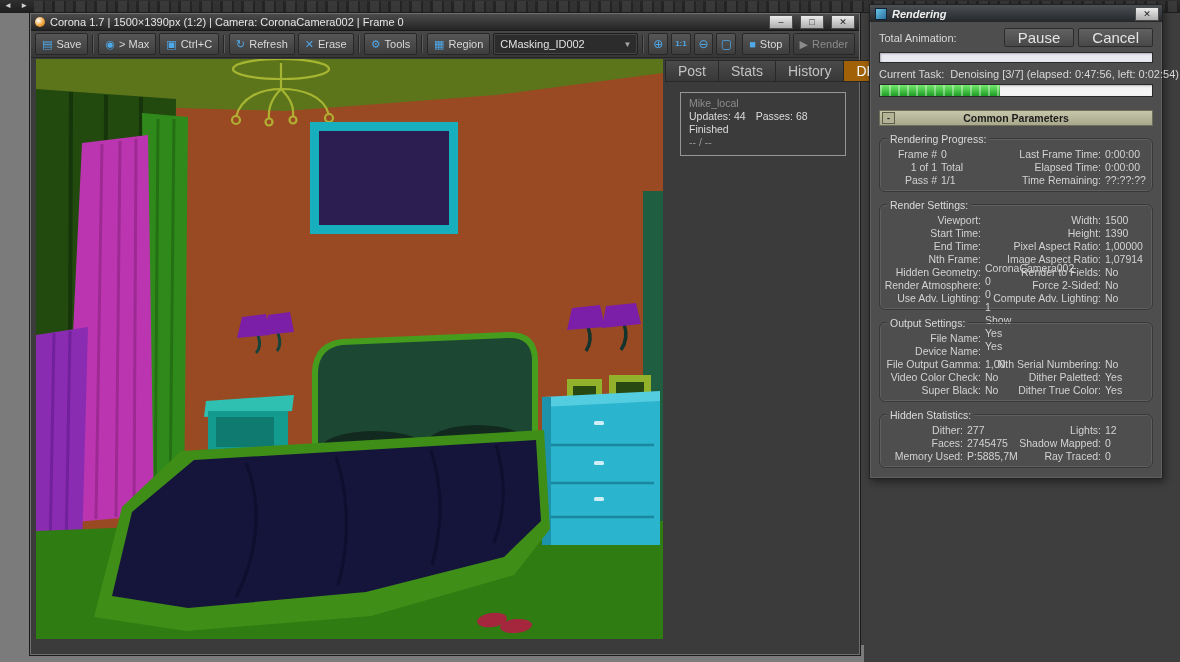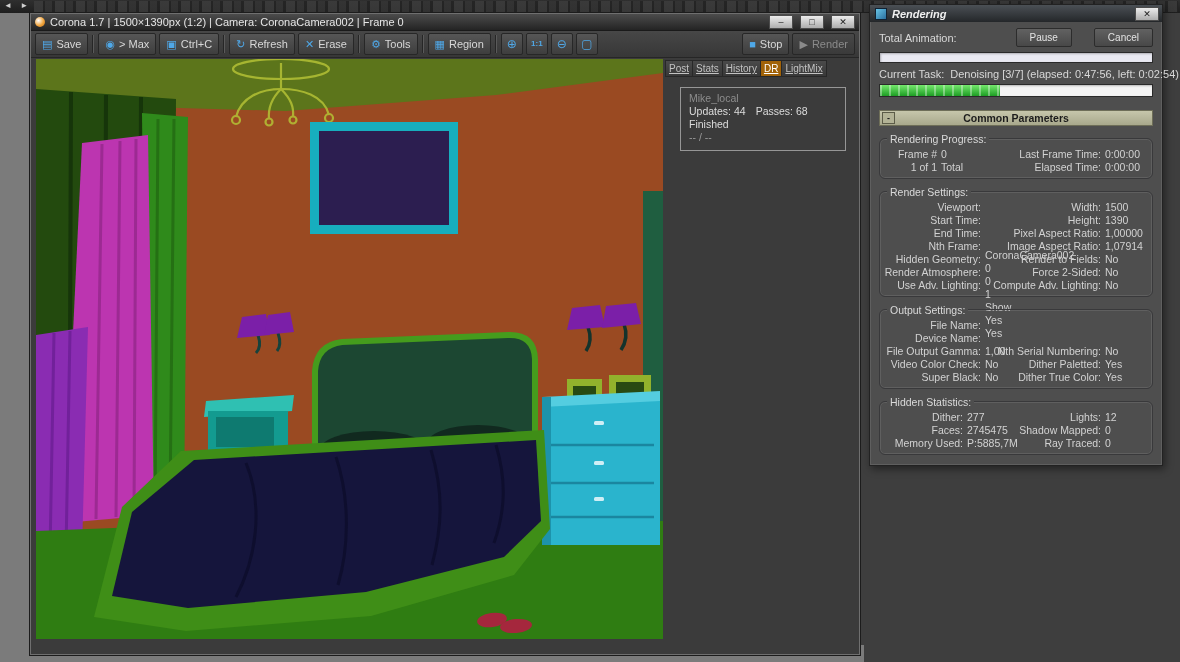--- a/index.html
+++ b/index.html
@@ -39,43 +39,43 @@
   .mask-dd{height:20px;width:148px;background:#2c2c2c;border:1px solid #1f1f1f;box-shadow:inset 0 0 0 1px #454545;
     color:#e2e2e2;font-size:11px;display:inline-flex;align-items:center;justify-content:space-between;padding:0 6px;border-radius:2px;}
   .mask-dd .dd-arrow{color:#a8a8a8;font-size:8px;}
 
   .vfb-content{display:flex;align-items:flex-start;}
   .viewport-wrap{margin:1px 0 0 5px;width:627px;height:580px;background:#1f1f1f;flex:0 0 auto;}
   .viewport-wrap svg{display:block;}
 
   .vfb-right{flex:1;display:flex;flex-direction:column;min-width:0;}
   .vfb-tabs{display:flex;margin-top:2px;margin-left:2px;}
-  .vfb-tab{font-size:10px;color:#c2c2c2;padding:2px 3px;background:linear-gradient(#4a4a4a,#383838);
-    border:1px solid #282828;border-left-width:0;white-space:nowrap;text-decoration:underline;}
+  .vfb-tab{font-size:14px;color:#c2c2c2;padding:2px 12px;background:linear-gradient(#4a4a4a,#383838);
+    border:1px solid #282828;border-left-width:0;white-space:nowrap;}
   .vfb-tab:first-child{border-left-width:1px;}
   .vfb-tab.active{background:#a16207;color:#ffffff;}
   .dr-stats{margin:10px 0 0 17px;width:148px;border:1px solid #969696;background:#3b3b3b;
     padding:4px 8px 6px;font-size:10.5px;line-height:13px;color:#dcdcdc;}
   .dr-stats .node{color:#8d8d8d;}
   .dr-stats .dim{color:#9a9a9a;}
   .dr-stats .gap{display:inline-block;width:10px;}
 
   
   .render-dialog{position:absolute;left:869px;top:4px;width:294px;background:#4e4e4e;
     border:1px solid #222222;box-shadow:inset 0 0 0 1px #5f5f5f,2px 3px 8px rgba(0,0,0,.45);
     box-sizing:border-box;z-index:3;color:#d8d8d8;}
   .rd-titlebar{height:17px;background:linear-gradient(#4b5055,#24272a);display:flex;align-items:center;
     gap:5px;padding:0 3px 0 5px;color:#f0f0f0;font-size:11px;font-weight:bold;}
   .rd-icon{width:10px;height:10px;background:linear-gradient(135deg,#67c5e8,#2b6f9e);border:1px solid #123;flex:0 0 auto;}
   .rd-titlebar .rd-title{flex:1;font-style:italic;}
   .rd-body{padding:6px 9px 10px;}
   .rd-row1{display:flex;align-items:center;font-size:11px;}
   .rd-row1 .spacer{flex:1;}
   .dlgbtn{height:17px;padding:0 13px;background:linear-gradient(#616161,#484848);border:1px solid #2c2c2c;
-    border-radius:2px;color:#e4e4e4;font-size:10px;display:inline-flex;align-items:center;margin-left:22px;}
+    border-radius:2px;color:#e4e4e4;font-size:15px;display:inline-flex;align-items:center;margin-left:4px;}
   .pbar{height:9px;margin-top:5px;background:#e9e9f2;border:1px solid #2a2a2a;box-shadow:inset 1px 1px 2px rgba(0,0,0,.25);overflow:hidden;}
   .pbar.task{height:11px;margin-top:4px;background:#f4f4f4;}
   .pfill{height:100%;width:0;background:linear-gradient(#74e86c,var(--progress-green,#23b32a));
     background-color:var(--progress-green,#23b32a);}
   .pfill.striped{background-image:repeating-linear-gradient(90deg,rgba(255,255,255,.35) 0 2px,rgba(0,0,0,0) 2px 9px),linear-gradient(#74e86c,#1d9e24);}
   .rd-task{margin-top:5px;font-size:11px;white-space:nowrap;}
   .rd-task .lbl{margin-right:6px;}
 
   .rollout{margin-top:13px;height:14px;position:relative;background:linear-gradient(#c6c6ab,var(--rollout-header,#a8a88c));
     border:1px solid #6e6e58;color:#1c1c1c;font-size:10.5px;font-weight:bold;
@@ -142,20 +142,24 @@
       </span>
       <span class="tsep"></span>
       <span class="tbtn">
         <span class="tico">⚙</span>
         <span>Tools</span>
       </span>
       <span class="tsep"></span>
       <span class="tbtn">
         <span class="tico">▦</span>
         <span>Region</span>
+      </span>
+      <span class="mask-dd">
+        <span>CMasking_ID002</span>
+        <span class="dd-arrow">▼</span>
       </span>
       <span class="tsep"></span>
       <span class="tbtn square">
         <span class="tico">⊕</span>
       </span>
       <span class="tbtn square">
         <span class="tico small">1:1</span>
       </span>
       <span class="tbtn square">
         <span class="tico">⊖</span>
@@ -303,20 +307,26 @@
             <span class="c4">0:00:00</span>
           </div>
 
           <div class="prow">
             <span class="c1">1 of 1</span>
             <span class="c2">Total</span>
             <span class="c3">Elapsed Time:</span>
             <span class="c4">0:00:00</span>
           </div>
 
+          <div class="prow">
+            <span class="c1">Pass #</span>
+            <span class="c2">1/1</span>
+            <span class="c3">Time Remaining:</span>
+            <span class="c4">??:??:??</span>
+          </div>
 
       </div>
 
       <div class="group g-settings">
         <span class="group-title">Render Settings:</span>
 
           <div class="prow">
             <span class="c1">Viewport:</span>
             <span class="c2">CoronaCamera002</span>
             <span class="c3">Width:</span>

